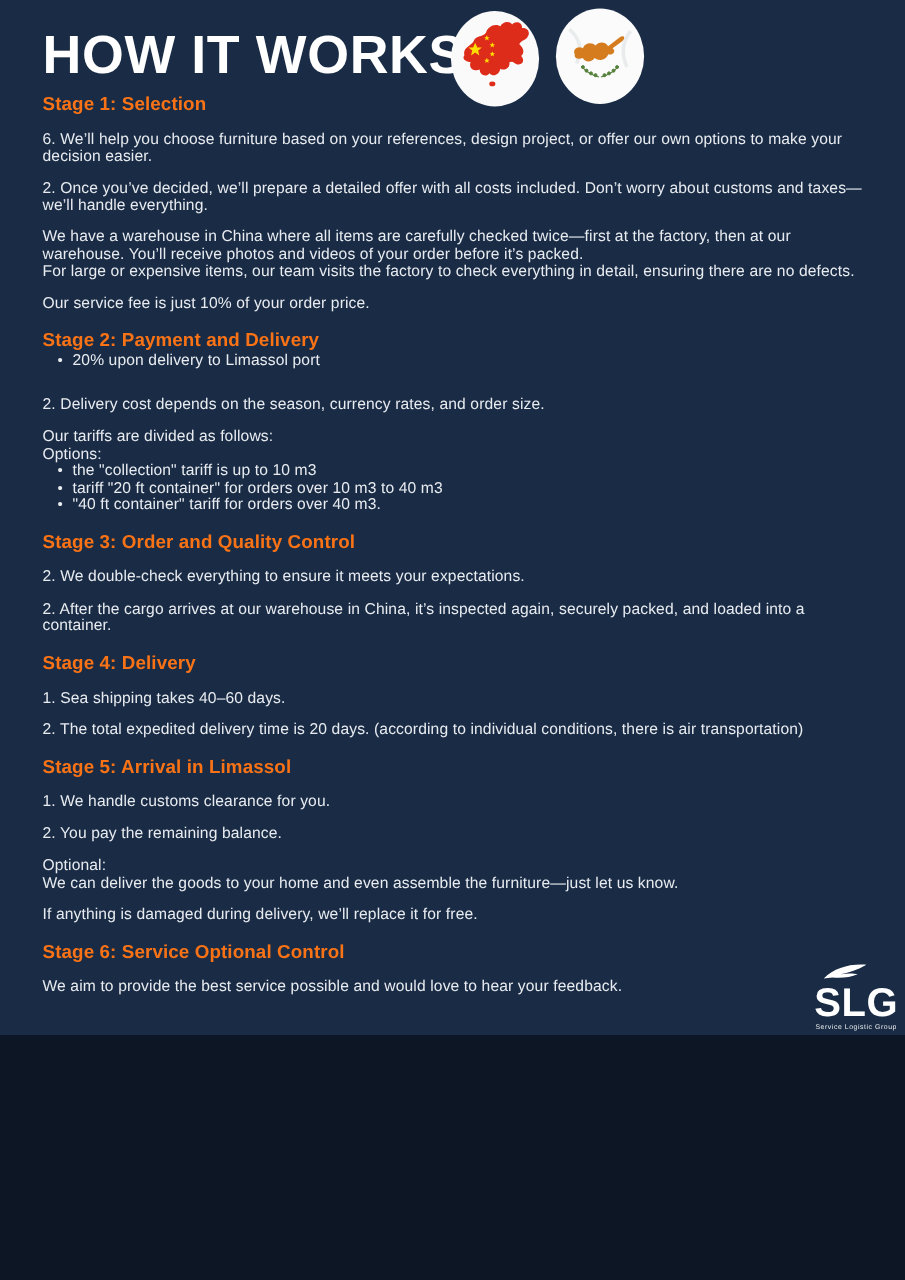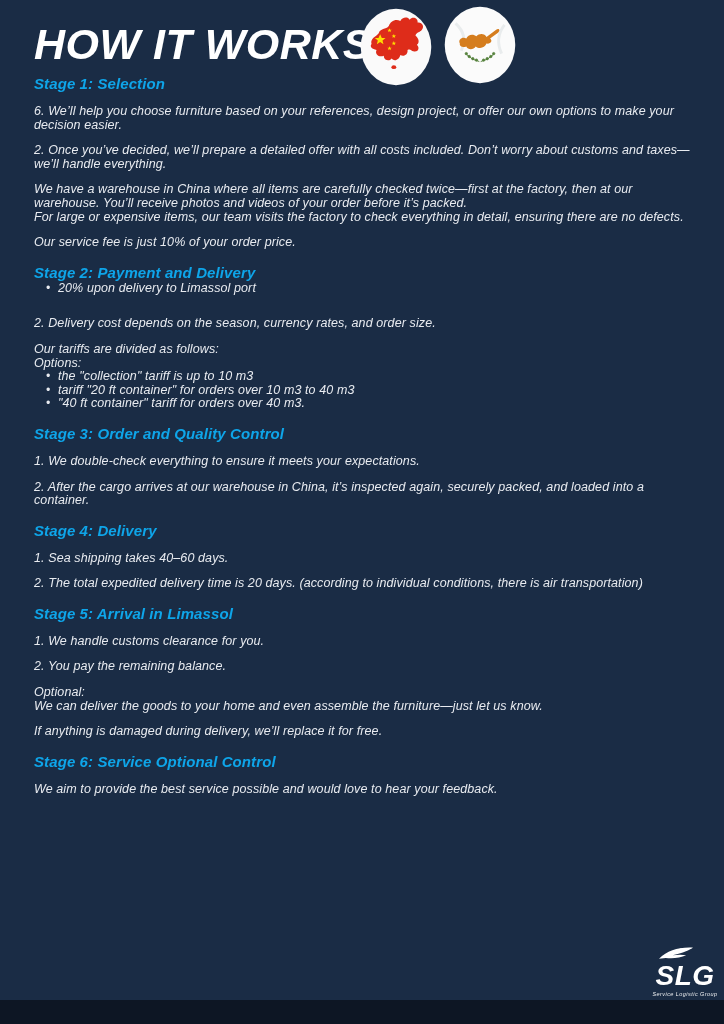--- a/index.html
+++ b/index.html
@@ -1,55 +1,54 @@
 <!DOCTYPE html>
 <html><head>
 <meta charset="utf-8">
 <style>
   * { box-sizing: border-box; }
   html,body { margin:0; padding:0; background:#0d1624; }
   .page {
-    position:relative; width:724px; height:1000px; margin:0 auto;
+    position:relative; width:724px; height:828px; margin:0 auto;
     background:#1a2c45; color:#e8ebf0; overflow:hidden;
     font-family:"Liberation Sans", sans-serif;
-    font-style:italic;
   }
   .header { position:absolute; left:34px; top:21px; right:34px; }
   .page-title {
     margin:0; font-size:43px; line-height:1.08; font-weight:700;
     color:#ffffff; letter-spacing:0.5px;
   }
   .flags { position:absolute; left:360px; top:8px; display:flex; gap:12px; align-items:flex-start; }
   .flag-badge { width:72px; height:78px; display:block; }
   .flag-badge + .flag-badge { margin-top:-2px; }
 
   .content {
     position:absolute; left:34px; top:75px; width:658px;
     font-size:12.5px; line-height:13.6px; letter-spacing:0.1px;
   }
   .stage-heading {
     margin:14px 0 0; font-size:15px; line-height:18px;
-    font-weight:700; color:#0ea5e9; letter-spacing:0.1px;
+    font-weight:700; color:#f97316; letter-spacing:0.1px;
   }
   .content > .stage-heading:first-child { margin-top:0; }
   .para { margin:12px 0 0; }
   .para .line { display:block; }
   .gap-lg { margin-top:22px; }
   ul.bullet-list { list-style:none; margin:0; padding:0 0 0 12px; }
   ul.bullet-list li { position:relative; padding-left:12px; }
   ul.bullet-list li::before {
     content:"\2022"; position:absolute; left:0; top:0; font-size:12px;
   }
 
   .logo {
     position:absolute; right:4px; bottom:2px; width:70px;
     color:#ffffff; text-align:center;
   }
   .logo .wing { width:40px; height:17px; display:block; margin:0 auto -1px 6px; }
-  .logo-text { font-size:28px; line-height:1; font-weight:700; letter-spacing:0.5px; }
+  .logo-text { font-size:32px; line-height:1; font-weight:700; letter-spacing:0.5px; }
   .logo-tagline {
     font-size:5.5px; line-height:1.2; letter-spacing:0.45px;
     margin-top:1px; white-space:nowrap; opacity:0.92;
   }
 </style>
 </head>
 <body>
 
 <div class="page">
 
@@ -113,21 +112,21 @@
       <span class="line">Our tariffs are divided as follows:</span>
       <span class="line">Options:</span>
     </p>
     <ul class="bullet-list">
       <li>the "collection" tariff is up to 10 m3</li>
       <li>tariff "20 ft container" for orders over 10 m3 to 40 m3</li>
       <li>"40 ft container" tariff for orders over 40 m3.</li>
     </ul>
 
     <h2 class="stage-heading">Stage 3: Order and Quality Control</h2>
-    <p class="para">1. We double-check everything to ensure it meets your expectations.</p>
+    <p class="para">2. We double-check everything to ensure it meets your expectations.</p>
     <p class="para">2. After the cargo arrives at our warehouse in China, it’s inspected again, securely packed, and loaded into a container.</p>
 
     <h2 class="stage-heading">Stage 4: Delivery</h2>
     <p class="para">1.  Sea shipping takes 40–60 days.</p>
     <p class="para">2. The total expedited delivery time is 20 days. (according to individual conditions, there is air transportation)</p>
 
     <h2 class="stage-heading">Stage 5: Arrival in Limassol</h2>
     <p class="para">1. We handle customs clearance for you.</p>
     <p class="para">2. You pay the remaining balance.</p>
     <p class="para">

